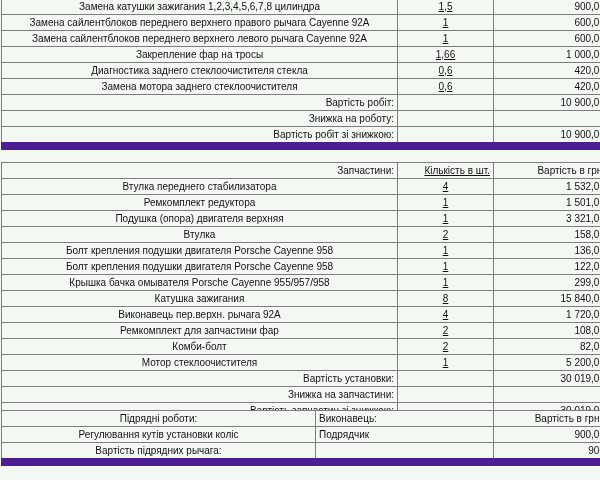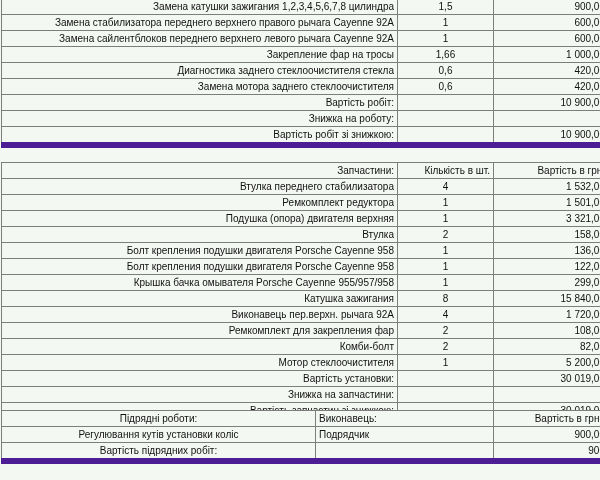--- a/index.html
+++ b/index.html
@@ -31,59 +31,59 @@
     border: 1px solid #7d7d7d;
     height: 15px;
     padding: 0 3px;
     font-weight: normal;
     font-size: 10px;
     line-height: 14px;
     white-space: nowrap;
     overflow: hidden;
     background: #f4f8f3;
   }
-  .c-desc { width: 389px; text-align: right; }
-  .c-qty  { width: 89px;  text-align: center; }
+  .c-desc { width: 389px; text-align: center; }
+  .c-qty  { width: 89px;  text-align: center; text-decoration: underline; }
   .c-sum  { width: 108px; text-align: right; }
   .hdr { text-align: right; font-weight: bold; }
   .tot-label { text-align: right; font-weight: bold; }
   .tot-val { text-align: right; font-weight: bold; }
   .thickline td { border-top: 2px solid #555; margin-top: 38px; }
   .t1-wrap { position: absolute; left: 0; top: -2px; }
   .t2-wrap { position: absolute; left: 0; top: 162px; }
   .t3-wrap { position: absolute; left: 0; top: 410px; }
   .note {
     position: absolute;
     left: 4px;
     top: 390px;
     font-size: 9.5px;
     white-space: nowrap;
     color: #111;
   }
   
   .b-desc { width: 307px; text-align: center; }
   .b-exec { width: 171px; text-align: left; }
   .b-sum  { width: 108px; text-align: right; }
-  table.doc tr.outerend td { border-bottom: 6px solid #4c1d95; }
+  table.doc tr.outerend td { border-bottom: 8px solid #4c1d95; }
 </style>
 </head>
 <body>
 
 <div class="page">
 
   <div class="t1-wrap">
     <table class="doc">
       <tbody>
         <tr>
           <td class="c-desc">Замена катушки зажигания 1,2,3,4,5,6,7,8 цилиндра</td>
           <td class="c-qty">1,5</td>
           <td class="c-sum">900,00</td>
         </tr>
         <tr>
-          <td class="c-desc">Замена стабилизатора переднего верхнего правого рычага Cayenne 92A</td>
+          <td class="c-desc">Замена сайлентблоков переднего верхнего правого рычага Cayenne 92A</td>
           <td class="c-qty">1</td>
           <td class="c-sum">600,00</td>
         </tr>
         <tr>
           <td class="c-desc">Замена сайлентблоков переднего верхнего левого рычага Cayenne 92A</td>
           <td class="c-qty">1</td>
           <td class="c-sum">600,00</td>
         </tr>
         <tr>
           <td class="c-desc">Закрепление фар на тросы</td>
@@ -168,21 +168,21 @@
           <td class="c-desc">Катушка зажигания</td>
           <td class="c-qty">8</td>
           <td class="c-sum">15 840,00</td>
         </tr>
         <tr>
           <td class="c-desc">Виконавець пер.верхн. рычага 92А</td>
           <td class="c-qty">4</td>
           <td class="c-sum">1 720,00</td>
         </tr>
         <tr>
-          <td class="c-desc">Ремкомплект для закрепления фар</td>
+          <td class="c-desc">Ремкомплект для запчастини фар</td>
           <td class="c-qty">2</td>
           <td class="c-sum">108,00</td>
         </tr>
         <tr>
           <td class="c-desc">Комби-болт</td>
           <td class="c-qty">2</td>
           <td class="c-sum">82,00</td>
         </tr>
         <tr>
           <td class="c-desc">Мотор стеклоочистителя</td>
@@ -218,21 +218,21 @@
           <th class="b-sum hdr">Вартість в грн.:</th>
         </tr>
       </thead>
       <tbody>
         <tr>
           <td class="b-desc">Регулювання кутів установки коліс</td>
           <td class="b-exec">Подрядчик</td>
           <td class="b-sum">900,00</td>
         </tr>
         <tr class="thickline outerend">
-          <td class="b-desc tot-label">Вартість підрядних робіт:</td>
+          <td class="b-desc tot-label">Вартість підрядних рычага:</td>
           <td class="b-exec tot-label"></td>
           <td class="b-sum tot-val">900</td>
         </tr>
       </tbody>
     </table>
   </div>
 
 </div>
 
 </body></html>

